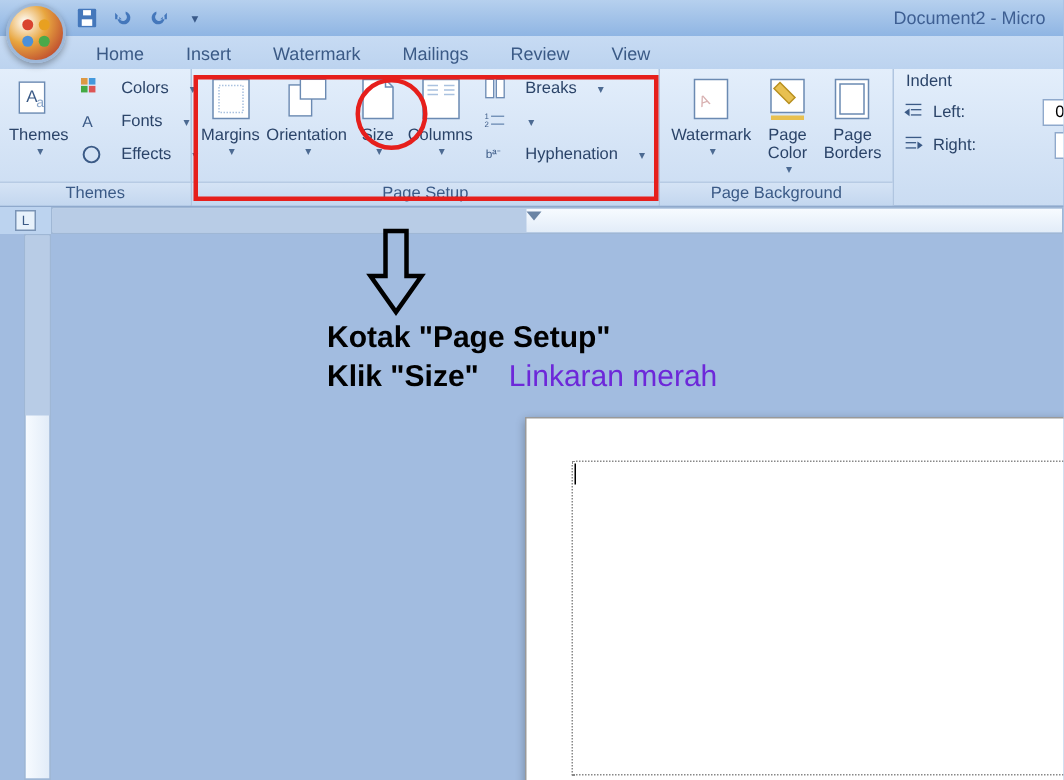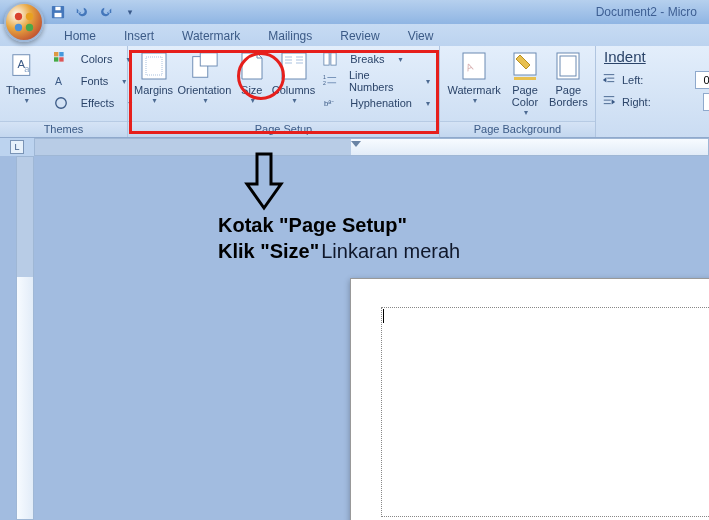--- a/index.html
+++ b/index.html
@@ -32,21 +32,21 @@
 
 .small-col { display: flex; flex-direction: column; gap: 0px; font-size: 11px; color: #2b4469; }
 .small-btn { display: flex; align-items: center; gap: 12px; padding: 1px 3px; cursor: pointer; height: 22px; }
 .small-btn .icon { width: 16px; height: 16px; display:flex; align-items:center; justify-content:center; }
 .caret { font-size: 8px; margin-left: 2px; color: #4c6a92; }
 
 .indent-col { display:flex; flex-direction:column; gap:4px; font-size:11px; color:#2b4469; padding-top:2px; }
 .indent-row { display:flex; align-items:center; gap:4px; }
 .indent-row .icon { width:16px; height:16px; }
 .indent-input { width:40px; height:18px; border:1px solid #8fa9cc; background:#fff; font-size:11px; padding:0 3px; text-align:center;margin-left:48px; }
-.indent-header { font-size:15px; color:#2b4469; padding-left:2px;text-decoration:underline; }
+.indent-header { font-size:11px; color:#2b4469; padding-left:2px; }
 
 
 .red-box { position: absolute; border: 3px solid #e61f1c; background: transparent; }
 .red-circle { position: absolute; border: 3px solid #e61f1c; border-radius: 50%; background: transparent; }
 
 
 .ruler-area { height: 18px; background: #bcd3ef; display:flex; }
 .ruler-left { width: 34px; background: #bcd3ef; display:flex; align-items:center; justify-content:center; }
 .ruler-left .box { width:14px; height:14px; border:1px solid #7a94b6; background:#e7f1fb; font-size:9px; display:flex; align-items:center; justify-content:center; color:#3b5a86; }
 .ruler { flex:1; background: linear-gradient(#f7fbff,#e2ecf8); position:relative; border:1px solid #9fb7d5; overflow:hidden; font-size:9px; color:#5a728f; }
@@ -59,21 +59,21 @@
 .vruler .shade { position:absolute; top:0; left:0; right:0; height:120px; background:#b8cce6; }
 .doc-canvas { flex:1; position:relative; }
 .page { position:absolute; left:316px; top:122px; width:380px; height:250px; background:#fff; border:1px solid #999; box-shadow: 0 2px 6px rgba(0,0,0,0.3); }
 .page .textframe { position:absolute; left:30px; top:28px; right:10px; bottom:10px; border:1px dotted #888; }
 .cursor { position:absolute; left:32px; top:30px; width:1px; height:14px; background:#000; }
 
 
 .arrow-anno { position:absolute; }
 
 .anno-text { position:absolute; font-family: "Times New Roman", serif; font-weight:bold; font-size:20px; color:#000; line-height:1.3; }
-.anno-text .red { color:#0f172a; font-weight:normal; margin-left:2px; }
+.anno-text .red { color:#6d28d9; font-weight:normal; margin-left:20px; }
 
 svg { overflow: visible; }
 </style>
 </head>
 <body>
 
 <div class="titlebar">
   <div class="office-button">
     <svg viewBox="0 0 24 24">
         <circle cx="6" cy="6" r="4" fill="#d9432f"></circle>
@@ -225,21 +225,20 @@
         </div>
         <div class="small-btn">
           <span class="icon">
               <svg width="14" height="14" viewBox="0 0 16 16">
                 <text x="0" y="6" font-size="6" fill="#3b5a86">1</text>
                 <text x="0" y="12" font-size="6" fill="#3b5a86">2</text>
                 <line x1="5" y1="4" x2="15" y2="4" stroke="#6b8ab2"></line>
                 <line x1="5" y1="10" x2="15" y2="10" stroke="#6b8ab2"></line>
               </svg>
             </span>
-          <span>Line Numbers</span>
             <span class="caret">▾</span>
         </div>
         <div class="small-btn">
           <span class="icon">
               <svg width="14" height="14" viewBox="0 0 16 16">
                 <text x="1" y="11" font-size="9" fill="#3b5a86">bª⁻</text>
               </svg>
             </span>
           <span>Hyphenation</span>
             <span class="caret">▾</span>

